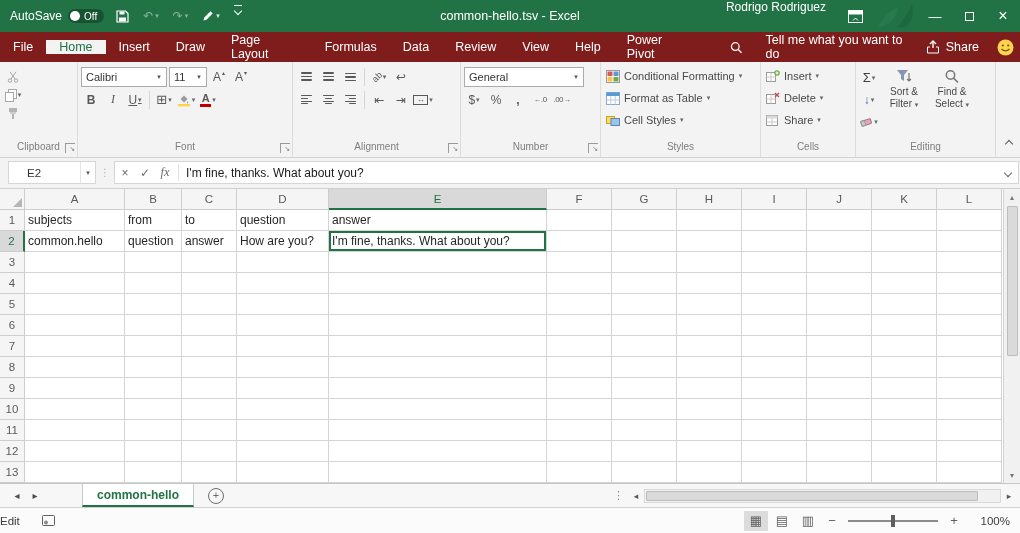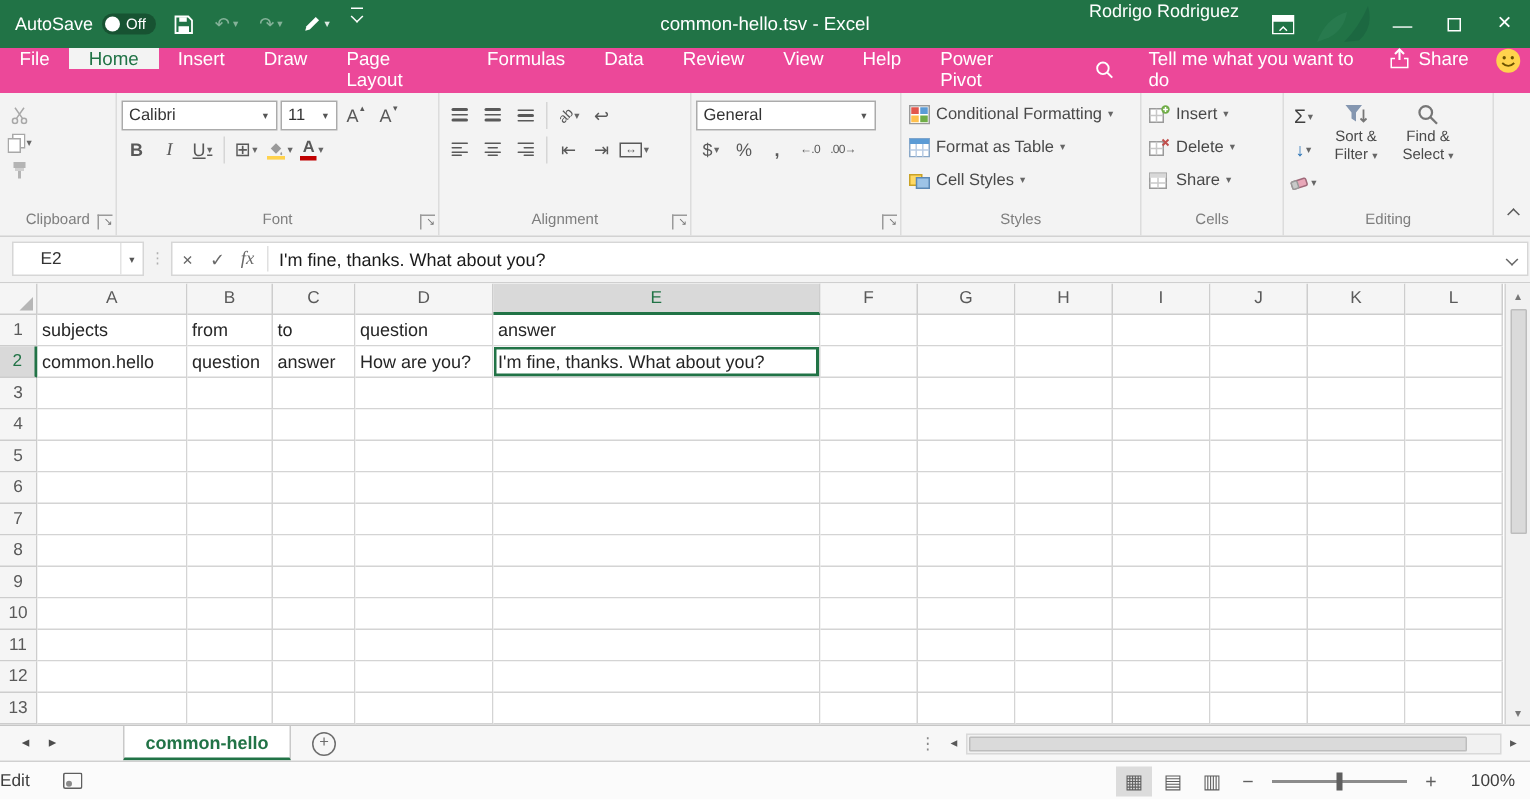--- a/index.html
+++ b/index.html
@@ -25,21 +25,21 @@
   .chev.up{transform:rotate(-135deg);border-color:#595959}
   .win-title{position:absolute;left:0;right:0;text-align:center;font-size:12.5px;pointer-events:none}
   .tb-right{margin-left:auto;display:flex;align-items:flex-start;height:32px}
   .tb-user{font-size:12px;margin-right:14px}
   .tb-ico{display:flex;align-items:center;justify-content:center;width:30px;height:32px}
   .leaves{margin:0 4px;opacity:.7}
   .winbtn{width:34px;height:32px;display:flex;align-items:center;justify-content:center;font-size:13px;color:#fff}
   .maxbox{width:9px;height:9px;border:1.2px solid #fff;display:inline-block}
 
   
-  .tabrow{height:30px;background:#ec4899;display:flex;align-items:flex-start;color:#fff;font-size:12.5px;flex:none}
+  .tabrow{height:30px;background:#7f1d1d;display:flex;align-items:center;color:#fff;font-size:12.5px;flex:none}
   .tab{display:flex;align-items:center;padding:0 13px;cursor:default}
   .tab.active{background:#f3f3f3;color:#217346}
   .tellme{display:flex;align-items:center;gap:23px;margin-left:26px;font-size:12.5px}
   .share-btn{display:flex;align-items:center;gap:6px;margin-left:auto;padding:0 12px}
   .smiley-btn{display:flex;align-items:center;justify-content:center;width:30px}
 
   
   .ribbon{height:96px;background:#f3f3f3;display:flex;border-bottom:1px solid #d2d2d2;flex:none;position:relative}
   .rg{flex:none;display:flex;flex-direction:column;border-right:1px solid #dcdcdc;padding:3px 3px 0;position:relative}
   .rg-label{margin-top:auto;height:17px;line-height:14px;font-size:10px;color:#7e7e7e;text-align:center}
@@ -264,21 +264,21 @@
               </svg>
           </span>
         </div>
       </div>
       <div class="rg-label">Clipboard</div>
       <span class="launcher">↘</span>
     </div>
 
     <div class="rg" style="width:215px">
       <div class="rrow">
-        <div class="combo" style="width:104px">
+        <div class="combo" style="width:86px">
           <span>Calibri</span>
           <span class="dd">▾</span>
         </div>
         <div class="combo" style="width:38px">
           <span>11</span>
           <span class="dd">▾</span>
         </div>
         <span class="sb grow-shrink">
             <span>A</span>
             <span class="ss">▴</span>
@@ -413,20 +413,21 @@
         <span class="sb">
             <span style="font-weight:bold">,</span>
           </span>
         <span class="sb">
             <span class="tinytxt">←.0</span>
           </span>
         <span class="sb">
             <span class="tinytxt">.00→</span>
           </span>
       </div>
+      <div class="rg-label">Number</div>
       <span class="launcher">↘</span>
     </div>
 
     <div class="rg" style="width:160px">
       <div class="mrow">
         <svg width="14" height="13" viewBox="0 0 14 13">
             <rect x="0.5" y="0.5" width="13" height="12" fill="#fff" stroke="#9a9a9a"></rect>
             <rect x="1.5" y="1.5" width="5" height="4.5" fill="#e2574c"></rect>
             <rect x="7.5" y="1.5" width="5" height="4.5" fill="#5b9bd5"></rect>
             <rect x="1.5" y="7" width="5" height="4.5" fill="#ffc04d"></rect>

